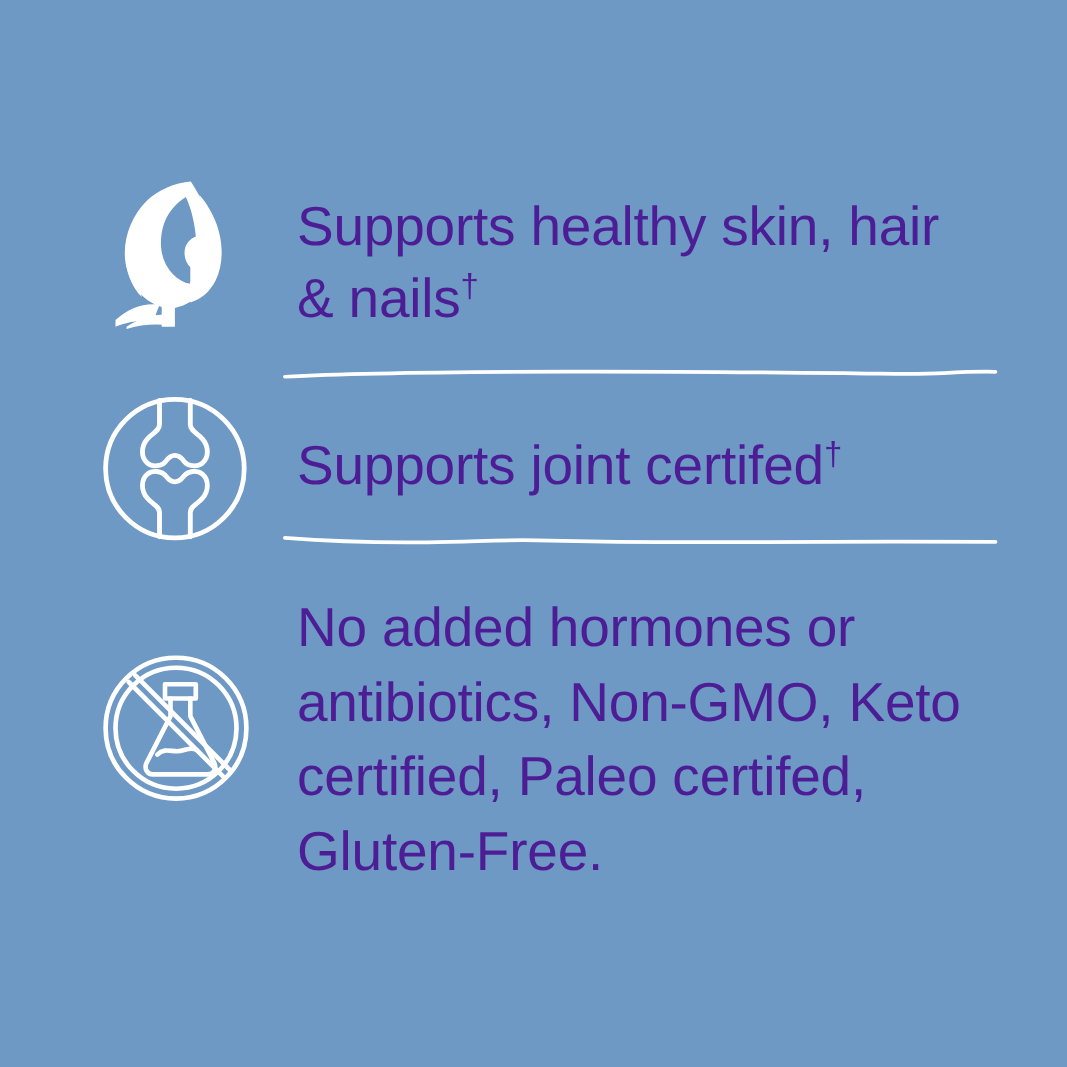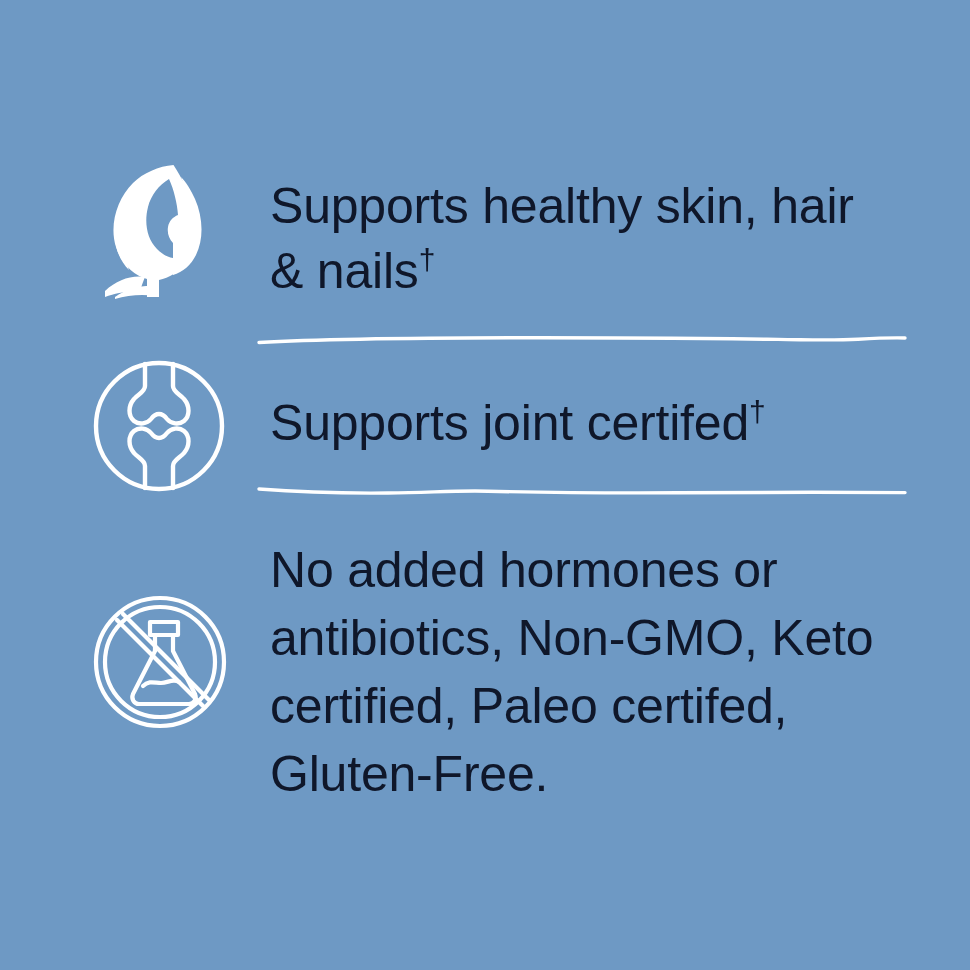--- a/index.html
+++ b/index.html
@@ -31,21 +31,21 @@
     position: absolute;
     display: flex;
     align-items: flex-start;
   }
   .benefit-icon {
     position: absolute;
     display: block;
   }
   .benefit-text {
     position: absolute;
-    color: #0f172a;
+    color: #4c1d95;
     font-family: "Liberation Sans", sans-serif;
     font-weight: 400;
     letter-spacing: -0.2px;
     white-space: pre-line;
   }
   
   #row-skin .benefit-icon { left: 103px; top: 163px; width: 116px; height: 136px; }
   #row-skin .benefit-text {
     left: 270px; top: 174px; width: 640px;
     font-size: 50px; line-height: 65px;

